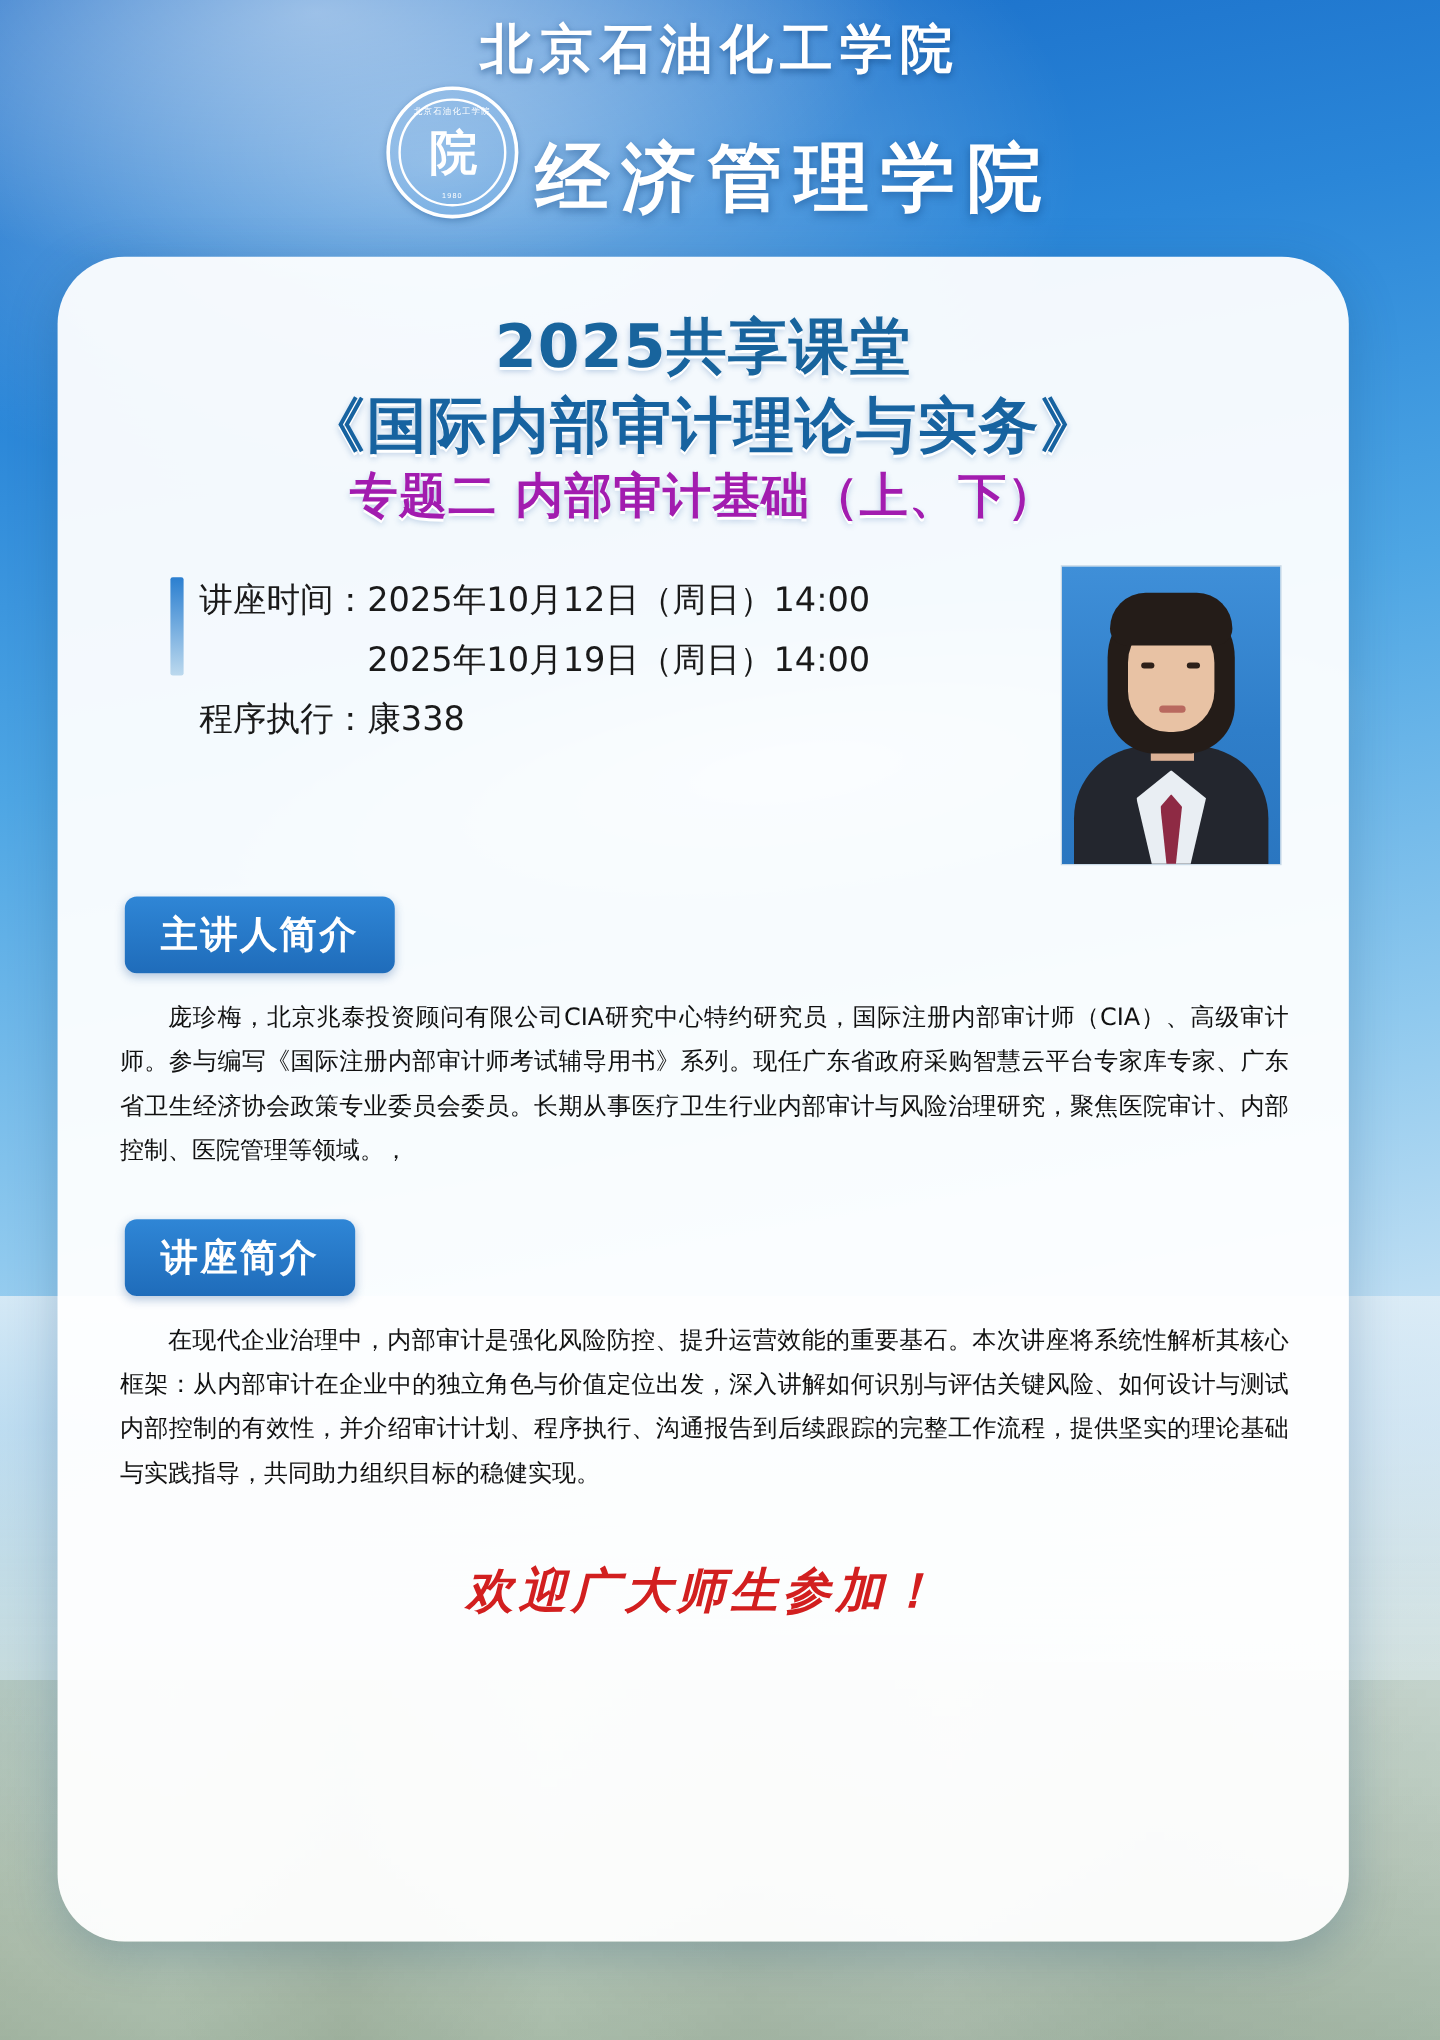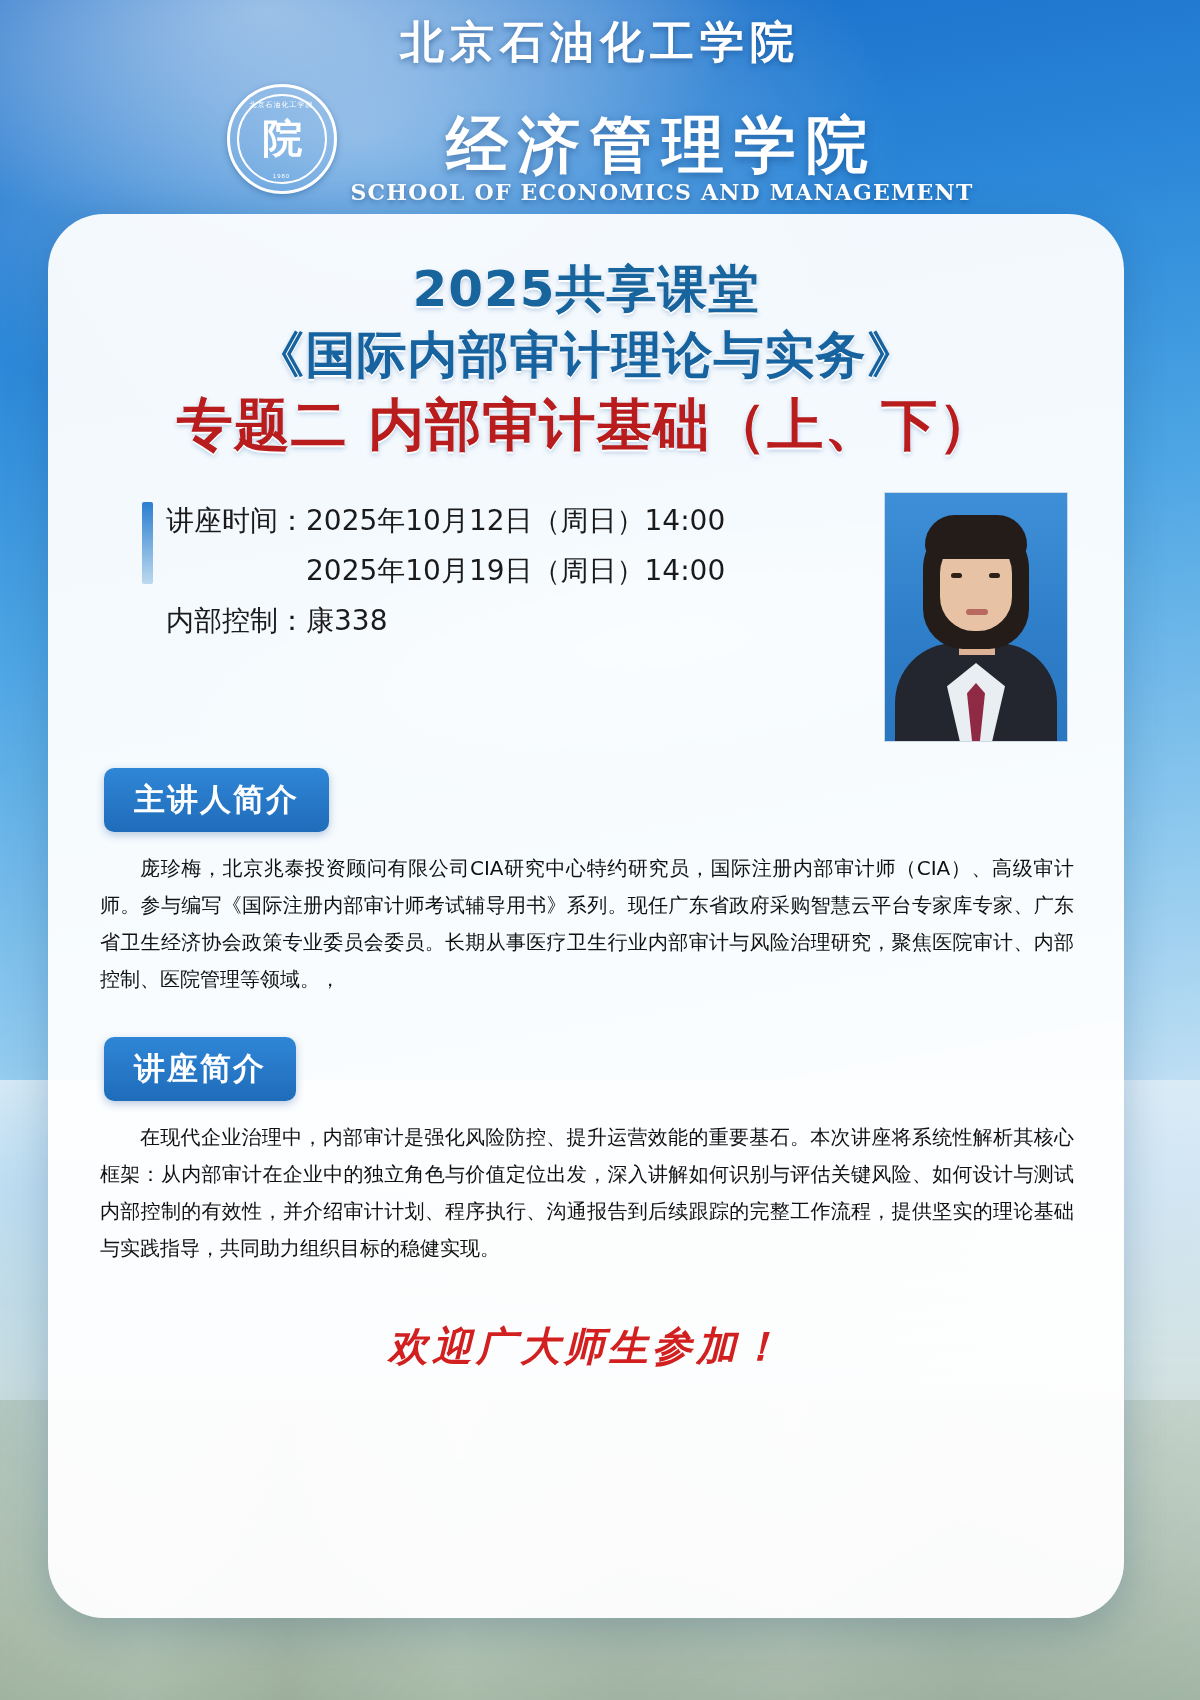--- a/index.html
+++ b/index.html
@@ -164,21 +164,21 @@
   .title-line {
     font-family: "DejaVu Sans", "Liberation Sans", sans-serif;
     font-weight: bold;
     color: #1a5fb4;
     line-height: 1.32;
     letter-spacing: 1px;
     text-shadow: 0 2px 0 #ffffff, 0 3px 5px rgba(30,90,160,.30);
   }
   .title-1 { font-size: 50px; color: #18649d; }
   .title-2 { font-size: 50px; color: #1763a0; }
-  .title-3 { font-size: 56px; color: #b91c1c; }
+  .title-3 { font-size: 40px; color: #a21caf; }
 
   
   .info-row {
     display: flex;
     align-items: flex-start;
     padding: 34px 56px 0 56px;
   }
   .info-col { flex: 1 1 auto; padding-left: 62px; position: relative; }
   .info-bar {
     position: absolute;
@@ -321,39 +321,38 @@
   <div class="header">
     <div class="univ-name">北京石油化工学院</div>
     <div class="logo-row">
       <div class="seal">
         <div class="seal-top-text">北京石油化工学院</div>
         <div class="seal-mark">院</div>
         <div class="seal-bottom-text">1980</div>
       </div>
       <div class="school-block">
         <div class="school-name">经济管理学院</div>
-        <div class="school-name-en">SCHOOL OF ECONOMICS AND MANAGEMENT</div>
       </div>
     </div>
   </div>
 
   <div class="card">
 
     <div class="title-block">
       <div class="title-line title-1">2025共享课堂</div>
       <div class="title-line title-2">《国际内部审计理论与实务》</div>
       <div class="title-line title-3">专题二 内部审计基础（上、下）</div>
     </div>
 
     <div class="info-row">
       <div class="info-col">
         <div class="info-bar"></div>
         <div class="info-line">讲座时间：2025年10月12日（周日）14:00</div>
         <div class="info-line indent">2025年10月19日（周日）14:00</div>
-        <div class="info-line">内部控制：康338</div>
+        <div class="info-line">程序执行：康338</div>
       </div>
       <div class="portrait">
         <div class="p-suit"></div>
         <div class="p-shirt"></div>
         <div class="p-tie"></div>
         <div class="p-neck"></div>
         <div class="p-hair"></div>
         <div class="p-face"></div>
         <div class="p-hair-front"></div>
         <div class="p-eye l"></div>

